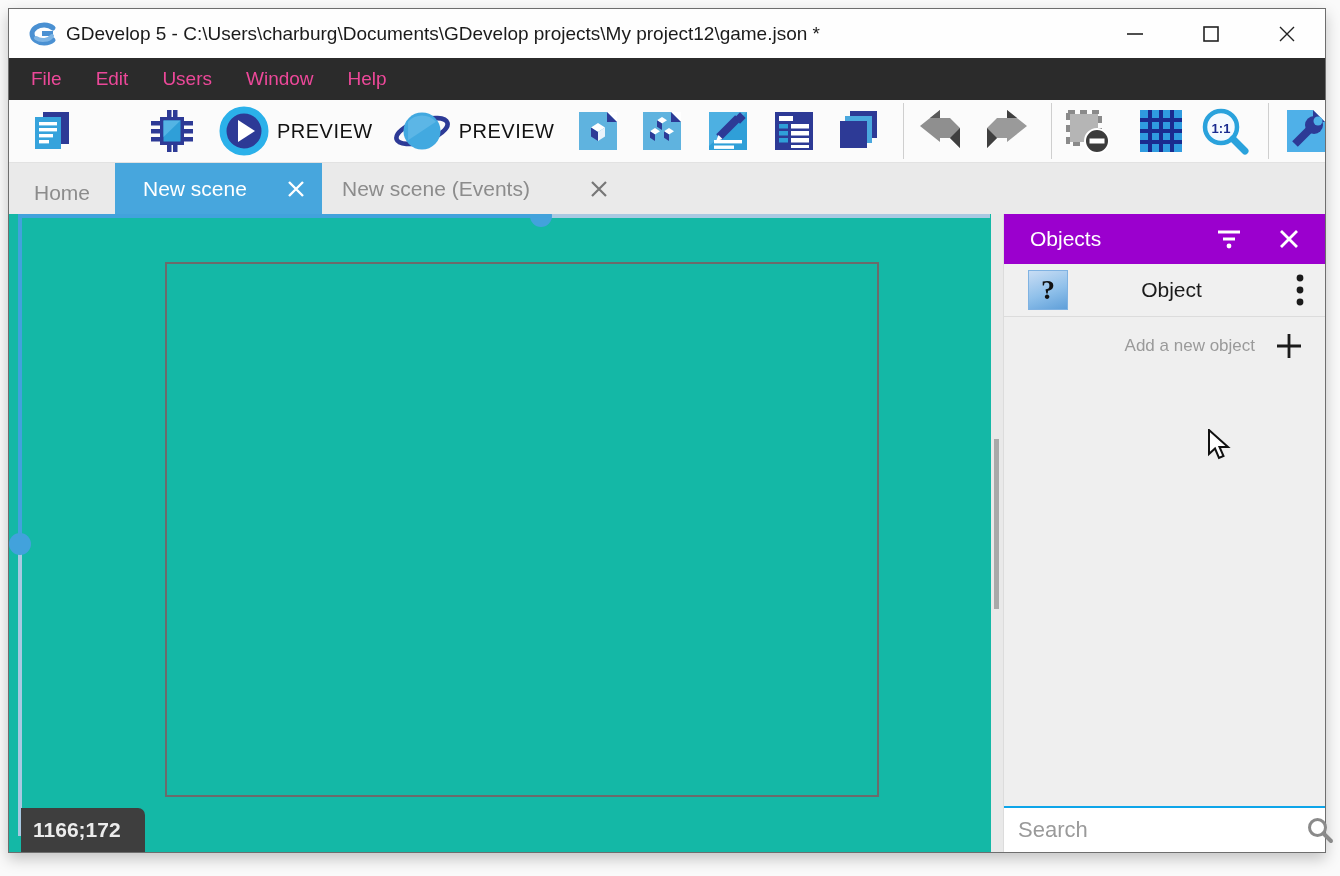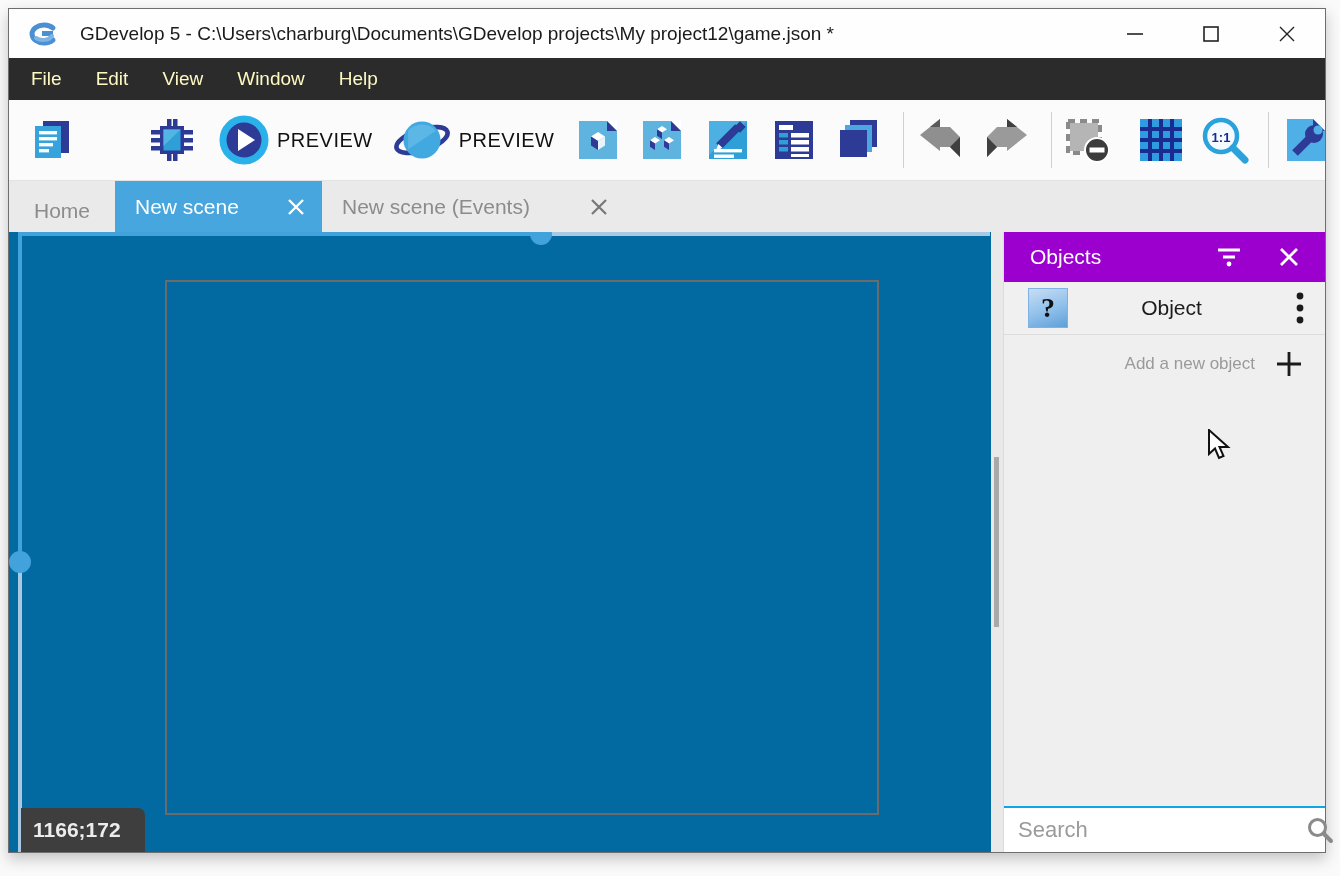--- a/index.html
+++ b/index.html
@@ -6,49 +6,49 @@
   html,body { width:1340px; height:876px; }
   body { background:#fafafa; font-family:"Liberation Sans", sans-serif; position:relative; overflow:hidden; }
 
   .window { position:absolute; left:8px; top:8px; width:1318px; height:845px;
             border:1px solid #6e6e6e; background:#fff; display:flex; flex-direction:column;
             box-shadow:0 6px 14px rgba(0,0,0,.22); }
 
   
   .titlebar { height:49px; background:#fefefe; display:flex; align-items:center; flex:0 0 auto; }
   .titlebar .logo { width:30px; height:30px; margin-left:18px; flex:0 0 auto; }
-  .titlebar .title { margin-left:23px; font-size:19px; color:#1b1b1b; white-space:nowrap; overflow:hidden; }
+  .titlebar .title { margin-left:9px; font-size:19px; color:#1b1b1b; white-space:nowrap; overflow:hidden; }
   .win-controls { margin-left:auto; display:flex; align-items:center; height:100%; }
   .win-btn { width:76px; height:100%; display:flex; align-items:center; justify-content:center; cursor:default; }
   .win-btn svg { display:block; }
 
   
   .menubar { height:42px; background:#2b2b2b; display:flex; align-items:center; padding-left:10px; flex:0 0 auto; }
-  .menu-item { color:#fef9c3; font-size:19px; padding:0 12px; margin-right:10px; height:100%; display:flex; align-items:center; }
-
-  
-  .toolbar { height:80px; background:#fbfbfb; display:flex; align-items:center; padding-left:18px; flex:0 0 auto; }
+  .menu-item { color:#ec4899; font-size:19px; padding:0 12px; margin-right:10px; height:100%; display:flex; align-items:center; }
+
+  
+  .toolbar { height:62px; background:#fbfbfb; display:flex; align-items:center; padding-left:18px; flex:0 0 auto; }
   .tool-icon { width:50px; height:50px; flex:0 0 auto; }
   .tool-icon svg { width:100%; height:100%; display:block; }
   .tool-group { display:flex; align-items:center; }
   .tool-label { font-size:20px; color:#111; margin-left:8px; letter-spacing:.5px; }
   .tool-sep { width:1px; height:56px; background:#cfcfcf; flex:0 0 auto; }
 
   
   .tabbar { height:52px; background:#eaeaea; display:flex; align-items:stretch; border-top:1px solid #e2e2e2; flex:0 0 auto; }
   .tab { display:flex; align-items:center; font-size:21px; color:#8c8c8c; }
   .tab-home { width:106px; justify-content:center;margin-top:8px; }
-  .tab-active { width:207px; background:#47a6dd; color:#fff; padding:0 0 0 20px; justify-content:space-between; }
+  .tab-active { width:207px; background:#47a6dd; color:#fff; padding:0 0 0 28px; justify-content:space-between; }
   .tab-events { width:303px; padding:0 0 0 20px; justify-content:space-between; }
   .tab-close { width:52px; height:100%; display:flex; align-items:center; justify-content:center; }
 
   
   .main { flex:1 1 auto; display:flex; min-height:0; }
 
-  .canvas { width:982px; background:#0369a1; position:relative; overflow:hidden; }
+  .canvas { width:982px; background:#14b8a6; position:relative; overflow:hidden; }
   .sel-line { position:absolute; }
   .sel-top-solid  { left:9px;  top:0; width:523px; height:4px; background:#42a2dc; }
   .sel-top-light  { left:532px; top:0; width:449px; height:4px; background:#a9c9e2; }
   .sel-left-solid { left:9px; top:4px; width:4px; height:326px; background:#42a2dc; }
   .sel-left-light { left:9px; top:330px; width:4px; height:292px; background:#a9c9e2; }
   .sel-handle { position:absolute; width:22px; height:22px; border-radius:50%; background:#42a2dc; }
   .handle-top  { left:521px; top:-9px; }
   .handle-left { left:0px; top:319px; }
 
   .frame-rect { position:absolute; left:156px; top:48px; width:714px; height:535px;
@@ -116,21 +116,21 @@
         <svg width="22" height="22" viewBox="0 0 22 22">
           <path d="M4,4 L18,18 M18,4 L4,18" stroke="#222" stroke-width="1.4"></path>
         </svg>
       </div>
     </div>
   </div>
 
   <div class="menubar">
     <div class="menu-item">File</div>
     <div class="menu-item">Edit</div>
-    <div class="menu-item">View</div>
+    <div class="menu-item">Users</div>
     <div class="menu-item">Window</div>
     <div class="menu-item">Help</div>
   </div>
 
   <div class="toolbar">
     <div class="tool-icon">
       <svg viewBox="0 0 50 50">
         <rect x="16" y="6" width="26" height="32" fill="#2d3a96"></rect>
         <rect x="8" y="11" width="26" height="32" fill="#36a3dc"></rect>
         <rect x="12" y="16" width="18" height="3.4" fill="#fff"></rect>

